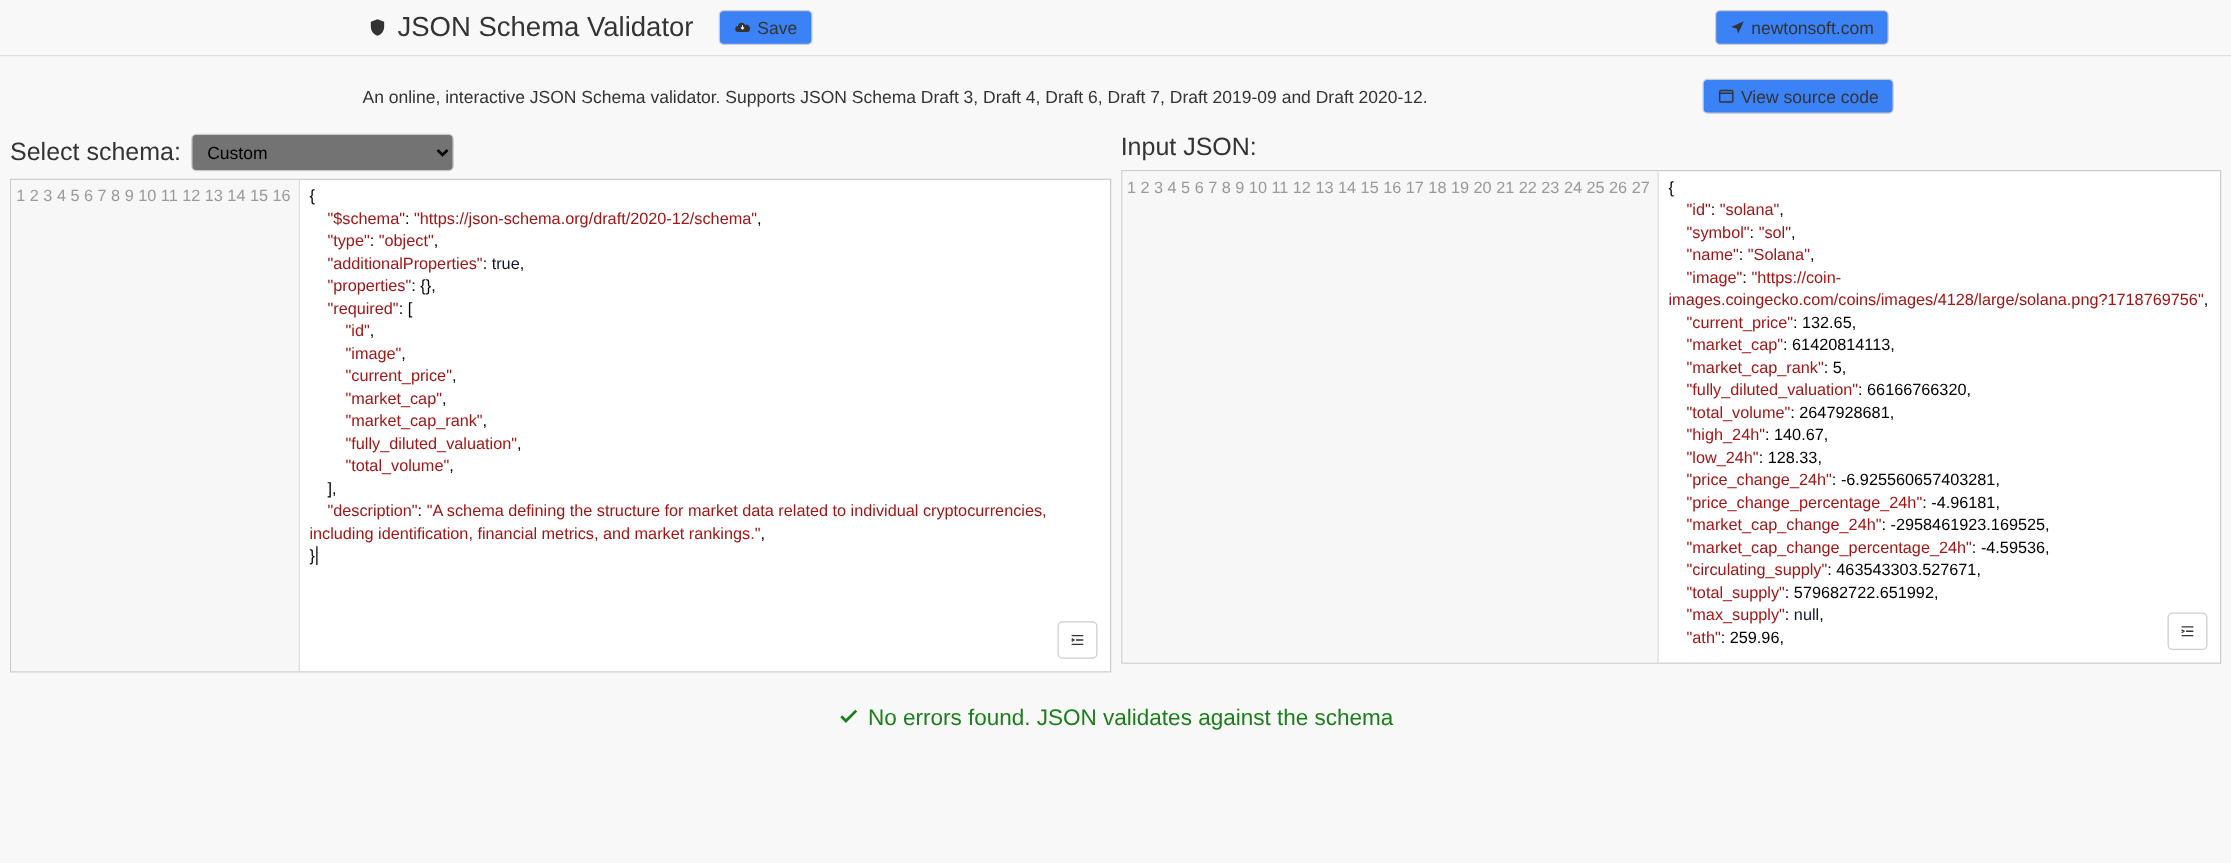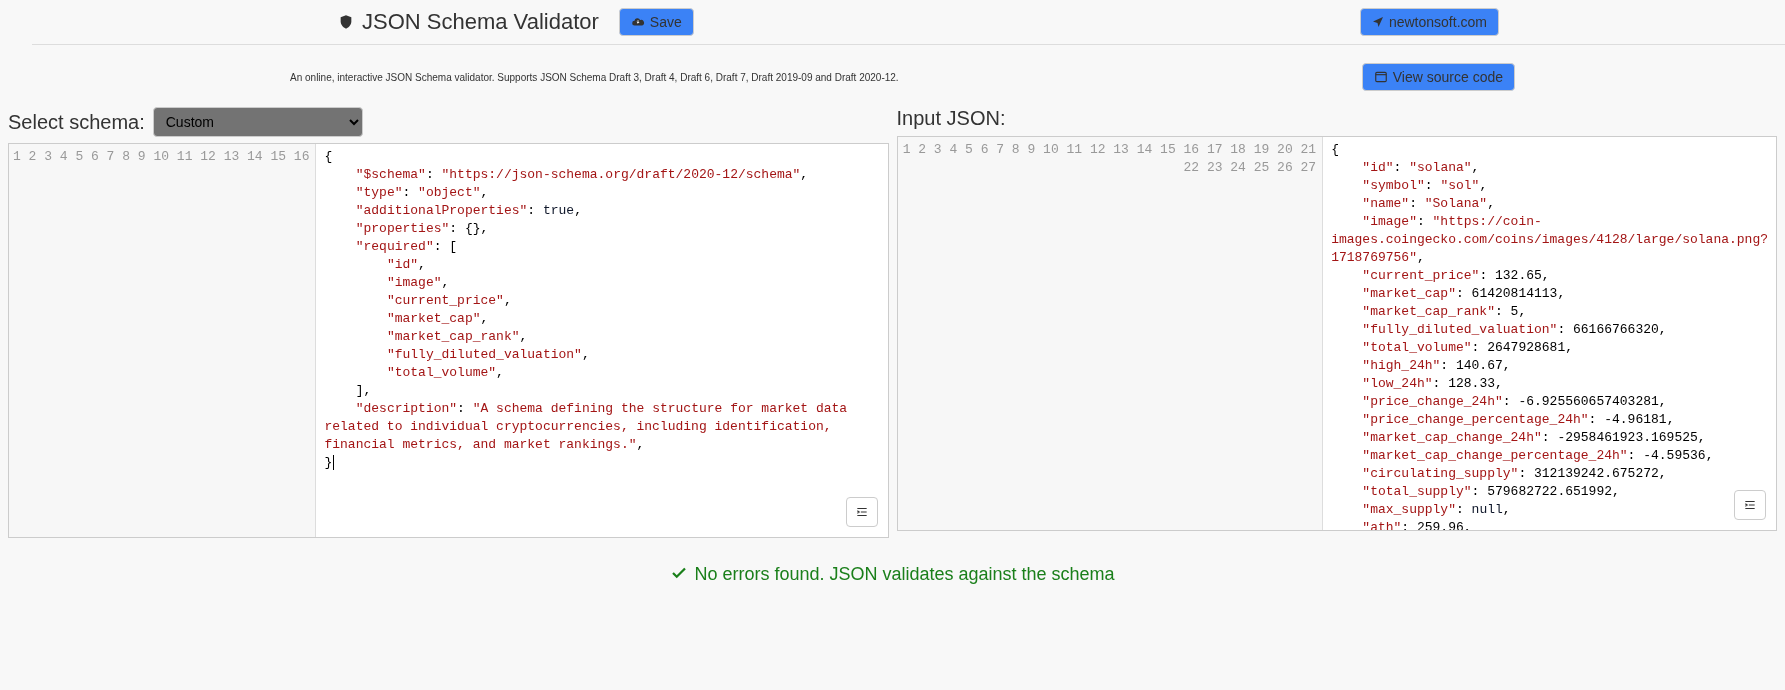--- a/index.html
+++ b/index.html
@@ -1,33 +1,33 @@
 <!DOCTYPE html>
 <html><head>
 <meta charset="utf-8">
 <style>
 * { box-sizing: border-box; margin: 0; padding: 0; }
 body { font-family: -apple-system, BlinkMacSystemFont, "Segoe UI", Helvetica, Arial, sans-serif; background: #f8f8f8; color: #333; }
-.header { display: flex; align-items: flex-end; padding: 8px 16px; border-bottom: 1px solid #ddd; margin-left: 32px; }
+.header { display: flex; align-items: flex-end; padding: 8px 4px; border-bottom: 1px solid #ddd; }
 .header-inner { display: flex; align-items: center; width: 100%; padding: 0 10px; }
 .title-wrap { display: flex; align-items: center; gap: 8px; margin-left: 280px; }
 .title-wrap h1 { font-size: 22px; font-weight: 500; }
 .shield { width: 16px; height: 18px; }
 .btn { display: inline-flex; align-items: center; gap: 5px; background: #3b82f6; border: 1px solid #ccc; border-radius: 4px; padding: 5px 11px; font-size: 14px; cursor: pointer; color: #333; }
 .save-btn { margin-left: 12px; }
 .newton-btn { margin-left: auto; margin-right: 260px; }
 .desc-row { display: flex; align-items: center; padding: 18px 10px 16px; }
-.desc { margin-left: 280px; font-size: 10px; color: #333; }
+.desc { margin-left: 280px; font-size: 14px; color: #333; }
 .view-src { margin-left: auto; margin-right: 260px; }
 .main { display: flex; gap: 8px; padding: 0 8px; }
 .panel { flex: 1; display: flex; flex-direction: column; }
 .panel-head { display: flex; align-items: center; gap: 8px; margin-bottom: 6px; }
 .panel-head label { font-size: 20px; }
 .sel { padding: 5px 8px; font-size: 14px; border: 1px solid #ccc; border-radius: 4px; min-width: 210px; background: #737373; }
-.editor { position: relative; border: 1px solid #ccc; background: #fff; height: 395px; overflow: hidden; font-family: Liberation Mono, monospace; font-size: 13px; line-height: 18px; }
+.editor { position: relative; border: 1px solid #ccc; background: #fff; height: 395px; overflow: hidden; font-family: Liberation Sans, sans-serif; font-size: 13px; line-height: 18px; }
 .editor-inner { display: flex; height: 100%; overflow: auto; }
 .gutter { background: #f7f7f7; color: #999; text-align: right; padding: 4px 6px 4px 4px; border-right: 1px solid #ddd; user-select: none; min-width: 40px; }
 .code { padding: 4px 8px; white-space: pre; flex: 1; }
 .format-btn { position: absolute; bottom: 10px; right: 10px; width: 32px; height: 30px; border: 1px solid #ccc; border-radius: 4px; background: #fff; cursor: pointer; display: flex; align-items: center; justify-content: center; }
 .result { text-align: center; padding: 26px 12px; font-size: 18px; color: #1a7f1a; font-weight: 500; }
 .result svg { vertical-align: -2px; margin-right: 6px; }
 .tok-k { color: #a31515; } 
 .tok-p { color: #000; }    
 .tok-n { color: #000000; } 
 .tok-b { color: #0f172a; } 
@@ -164,21 +164,21 @@
 <span class="tok-p">    </span><span class="tok-k">"market_cap"</span><span class="tok-p">: </span><span class="tok-n">61420814113</span><span class="tok-p">,</span>
 <span class="tok-p">    </span><span class="tok-k">"market_cap_rank"</span><span class="tok-p">: </span><span class="tok-n">5</span><span class="tok-p">,</span>
 <span class="tok-p">    </span><span class="tok-k">"fully_diluted_valuation"</span><span class="tok-p">: </span><span class="tok-n">66166766320</span><span class="tok-p">,</span>
 <span class="tok-p">    </span><span class="tok-k">"total_volume"</span><span class="tok-p">: </span><span class="tok-n">2647928681</span><span class="tok-p">,</span>
 <span class="tok-p">    </span><span class="tok-k">"high_24h"</span><span class="tok-p">: </span><span class="tok-n">140.67</span><span class="tok-p">,</span>
 <span class="tok-p">    </span><span class="tok-k">"low_24h"</span><span class="tok-p">: </span><span class="tok-n">128.33</span><span class="tok-p">,</span>
 <span class="tok-p">    </span><span class="tok-k">"price_change_24h"</span><span class="tok-p">: </span><span class="tok-n">-6.925560657403281</span><span class="tok-p">,</span>
 <span class="tok-p">    </span><span class="tok-k">"price_change_percentage_24h"</span><span class="tok-p">: </span><span class="tok-n">-4.96181</span><span class="tok-p">,</span>
 <span class="tok-p">    </span><span class="tok-k">"market_cap_change_24h"</span><span class="tok-p">: </span><span class="tok-n">-2958461923.169525</span><span class="tok-p">,</span>
 <span class="tok-p">    </span><span class="tok-k">"market_cap_change_percentage_24h"</span><span class="tok-p">: </span><span class="tok-n">-4.59536</span><span class="tok-p">,</span>
-<span class="tok-p">    </span><span class="tok-k">"circulating_supply"</span><span class="tok-p">: </span><span class="tok-n">312139242.675272</span><span class="tok-p">,</span>
+<span class="tok-p">    </span><span class="tok-k">"circulating_supply"</span><span class="tok-p">: </span><span class="tok-n">463543303.527671</span><span class="tok-p">,</span>
 <span class="tok-p">    </span><span class="tok-k">"total_supply"</span><span class="tok-p">: </span><span class="tok-n">579682722.651992</span><span class="tok-p">,</span>
 <span class="tok-p">    </span><span class="tok-k">"max_supply"</span><span class="tok-p">: </span><span class="tok-b">null</span><span class="tok-p">,</span>
 <span class="tok-p">    </span><span class="tok-k">"ath"</span><span class="tok-p">: </span><span class="tok-n">259.96</span><span class="tok-p">,</span>
 
 
 
 
 
 
 </div>

